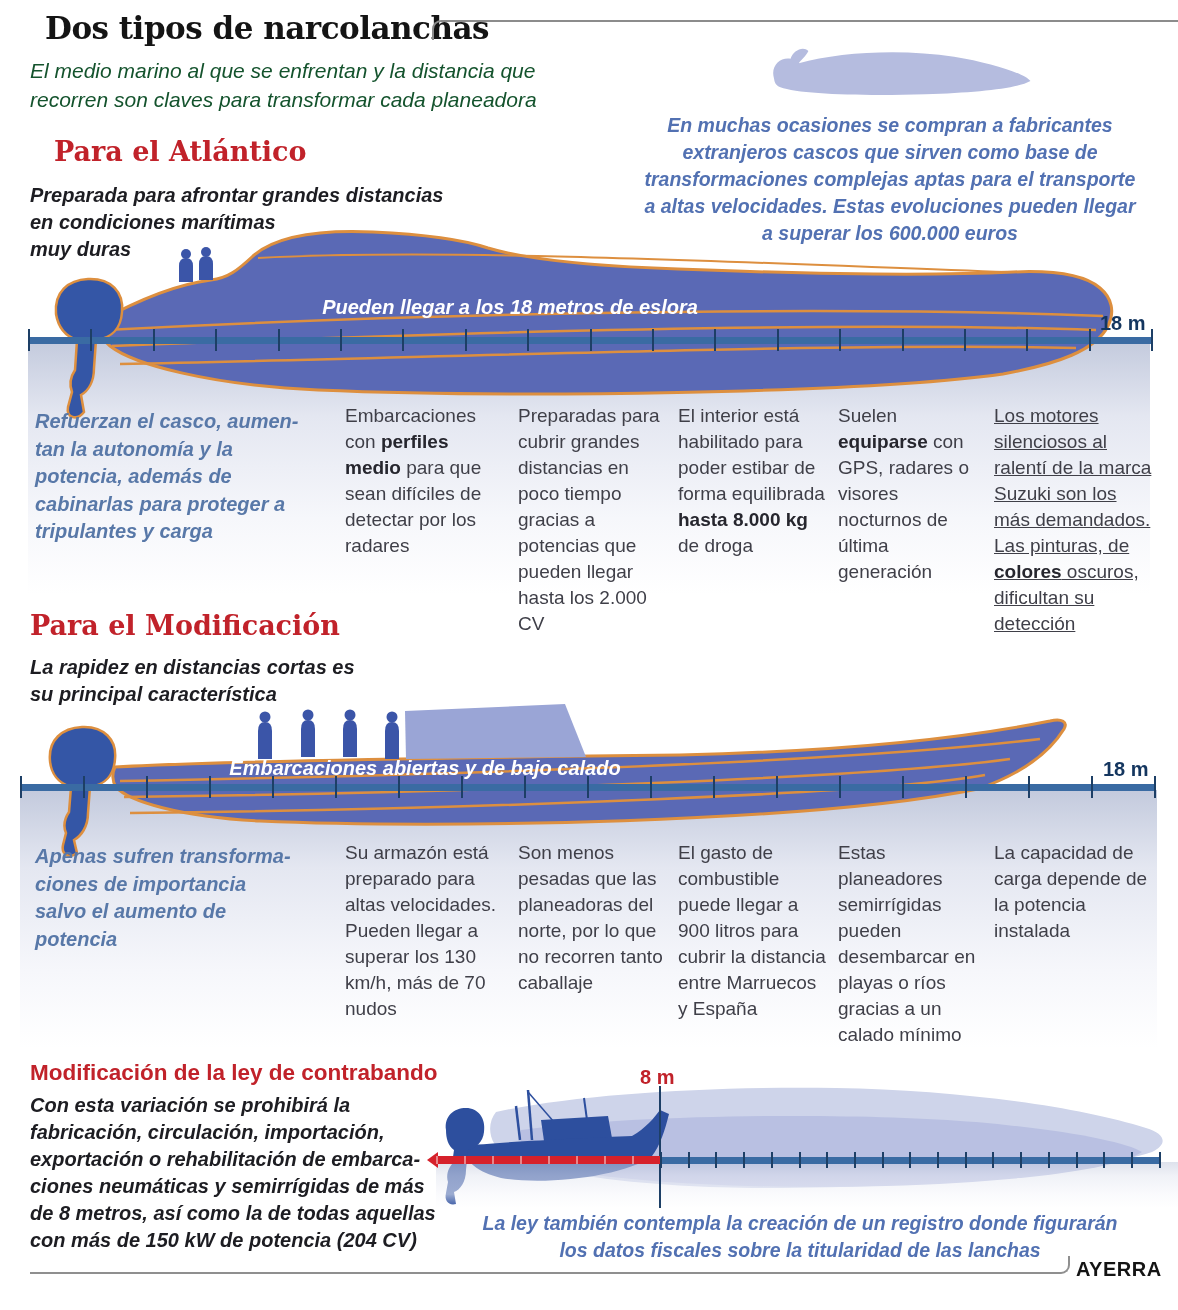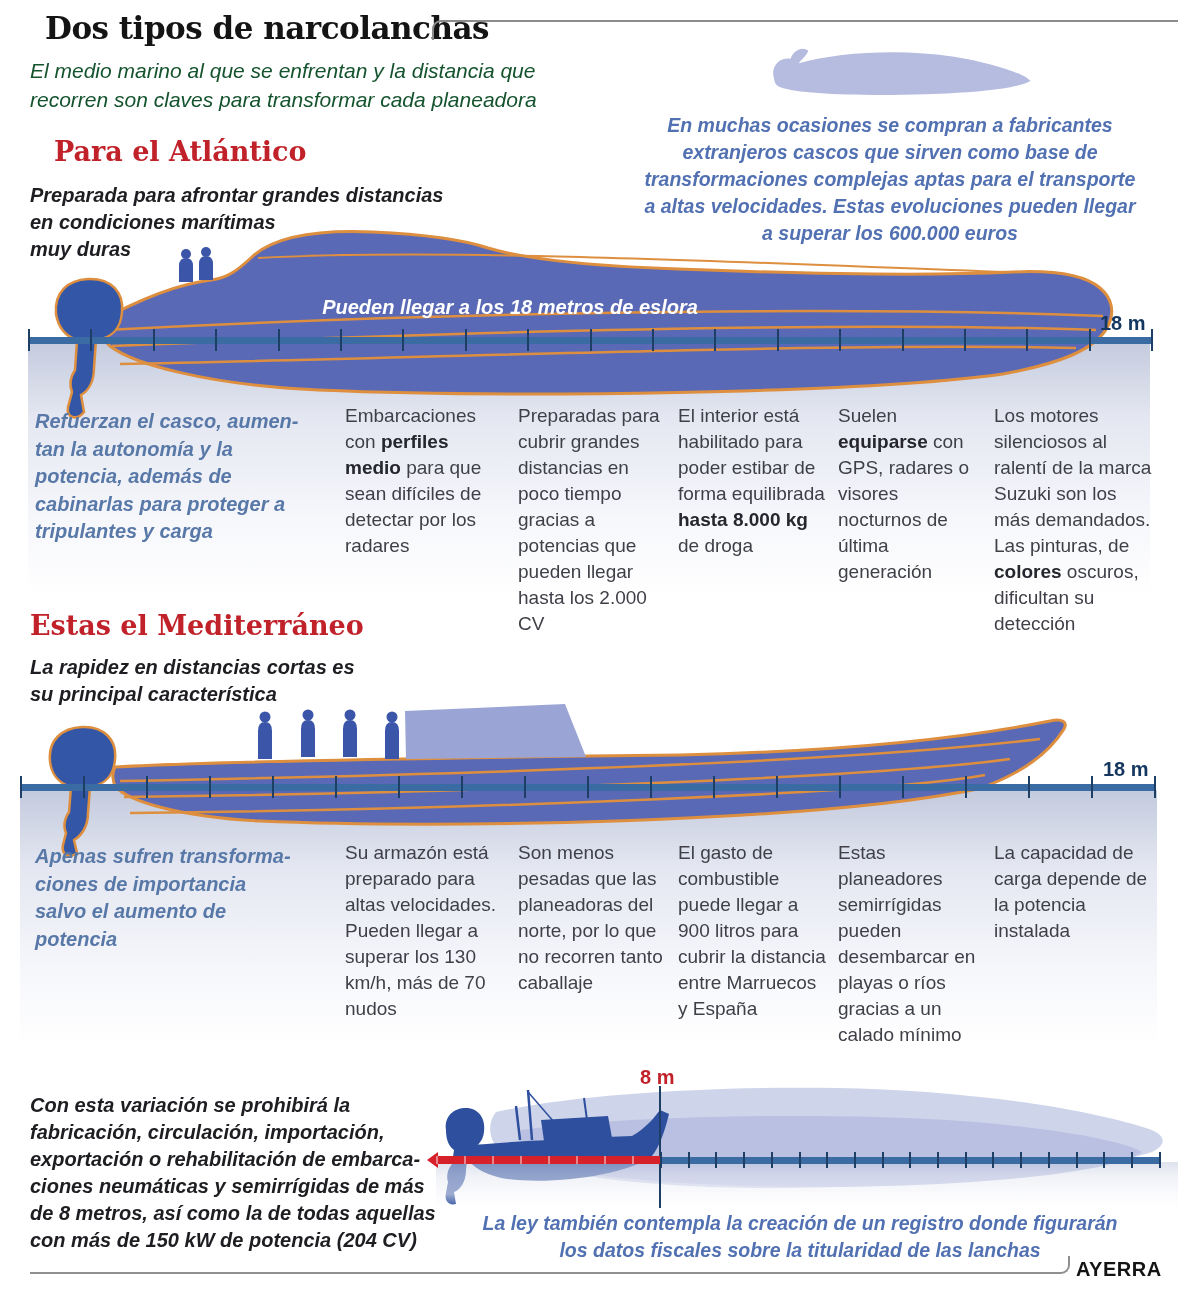--- a/index.html
+++ b/index.html
@@ -115,23 +115,23 @@
   <div class="abs note-blue pre" style="left:35px;top:408px;width:300px;">Refuerzan el casco, aumen-
 tan la autonomía y la
 potencia, además de
 cabinarlas para proteger a
 tripulantes y carga</div>
 
   <div class="abs fact-col" style="left:345px;top:403px;width:162px;"><span>Embarcaciones con </span><b>perfiles medio</b><span> para que sean difíciles de detectar por los radares</span></div>
   <div class="abs fact-col" style="left:518px;top:403px;width:150px;"><span>Preparadas para cubrir grandes distancias en poco tiempo gracias a potencias que pueden llegar hasta los 2.000 CV</span><b></b><span></span></div>
   <div class="abs fact-col" style="left:678px;top:403px;width:152px;"><span>El interior está habilitado para poder estibar de forma equilibrada </span><b>hasta 8.000 kg</b><span> de droga</span></div>
   <div class="abs fact-col" style="left:838px;top:403px;width:148px;"><span>Suelen </span><b>equiparse</b><span> con GPS, radares o visores nocturnos de última generación</span></div>
-  <div class="abs fact-col" style="left:994px;top:403px;width:162px;"><span>Los motores silenciosos al ralentí de la marca Suzuki son los más demandados. Las pinturas, de </span><b>colores</b><span> oscuros, dificultan su detección</span></div>
-
-  <div class="abs sec-head" style="left:30px;top:610px;">Estas el Mediterráneo</div>
+  <div class="abs fact-col" style="left:994px;top:403px;width:162px;text-decoration:underline;"><span>Los motores silenciosos al ralentí de la marca Suzuki son los más demandados. Las pinturas, de </span><b>colores</b><span> oscuros, dificultan su detección</span></div>
+
+  <div class="abs sec-head" style="left:30px;top:610px;">Para el Modificación</div>
   <div class="abs lead pre" style="left:30px;top:654px;width:480px;">La rapidez en distancias cortas es
 su principal característica</div>
 
   <div class="abs water-band" style="left:20px;top:790px;width:1137px;height:258px;"></div>
 
   <svg class="abs" style="left:20px;top:695px;" width="1140" height="165" viewBox="0 0 1140 165">
     <path d="M95,72 C200,66 480,62 660,60 C830,56 950,42 1030,26
              C1042,23 1048,27 1044,34 C1028,60 998,80 958,94 C790,128 420,134 240,126
              C160,122 108,106 96,92 C92,86 92,78 95,72 Z" fill="#5a69b5" stroke="#dd8f3f" stroke-width="3" stroke-linejoin="round"></path>
     <path d="M100,86 C420,80 820,68 1020,44" fill="none" stroke="#dd8f3f" stroke-width="2.5"></path>
@@ -147,20 +147,21 @@
       <path d="M323,62 L323,34 Q323,25 330,25 Q337,25 337,34 L337,62 Z" fill="#3b55a8"></path>
       <circle cx="372" cy="22" r="5.5" fill="#3b55a8"></circle>
       <path d="M365,64 L365,36 Q365,27 372,27 Q379,27 379,36 L379,64 Z" fill="#3b55a8"></path>
     </g>
     <path d="M30,66 C28,45 42,33 62,32 C84,31 97,45 95,64
              C94,80 85,90 70,92 L68,118 C68,132 61,141 54,145 L57,158
              C50,164 41,160 43,150 L46,138 C43,131 45,123 49,117 L51,92
              C38,88 31,78 30,66 Z" fill="#3456a6" stroke="#dd8f3f" stroke-width="2.5"></path>
   </svg>
 
+  <div class="abs boat-label" style="left:185px;top:757px;width:480px;">Embarcaciones abiertas y de bajo calado</div>
 
   <div class="ruler" style="left:20px;top:784px;width:1135px;height:7px;">
       <div class="tick" style="left: 0px; height: 22px; top: -8px;"></div>
       <div class="tick" style="left: 63px; height: 22px; top: -8px;"></div>
       <div class="tick" style="left: 126px; height: 22px; top: -8px;"></div>
       <div class="tick" style="left: 189px; height: 22px; top: -8px;"></div>
       <div class="tick" style="left: 252px; height: 22px; top: -8px;"></div>
       <div class="tick" style="left: 315px; height: 22px; top: -8px;"></div>
       <div class="tick" style="left: 378px; height: 22px; top: -8px;"></div>
       <div class="tick" style="left: 441px; height: 22px; top: -8px;"></div>
@@ -182,20 +183,21 @@
 ciones de importancia
 salvo el aumento de
 potencia</div>
 
   <div class="abs fact-col" style="left:345px;top:840px;width:162px;"><span>Su armazón está preparado para altas velocidades. Pueden llegar a superar los 130 km/h, más de 70 nudos</span></div>
   <div class="abs fact-col" style="left:518px;top:840px;width:150px;"><span>Son menos pesadas que las planeadoras del norte, por lo que no recorren tanto caballaje</span></div>
   <div class="abs fact-col" style="left:678px;top:840px;width:152px;"><span>El gasto de combustible puede llegar a 900 litros para cubrir la distancia entre Marruecos y España</span></div>
   <div class="abs fact-col" style="left:994px;top:840px;width:162px;"><span>La capacidad de carga depende de la potencia instalada</span></div>
   <div class="abs fact-col" style="left:838px;top:840px;width:148px;"><span>Estas planeadores semirrígidas pueden desembarcar en playas o ríos gracias a un calado mínimo</span></div>
 
+  <div class="abs law-head" style="left:30px;top:1060px;">Modificación de la ley de contrabando</div>
   <div class="abs lead pre" style="left:30px;top:1092px;width:440px;">Con esta variación se prohibirá la
 fabricación, circulación, importación,
 exportación o rehabilitación de embarca-
 ciones neumáticas y semirrígidas de más
 de 8 metros, así como la de todas aquellas
 con más de 150 kW de potencia (204 CV)</div>
 
   <svg class="abs" style="left:436px;top:1072px;" width="742" height="140" viewBox="0 0 742 140">
     <path d="M60,40 C140,22 280,14 400,16 C520,18 640,34 710,56
              C730,62 732,72 716,80 C640,104 480,116 330,116 C210,116 110,102 72,84

